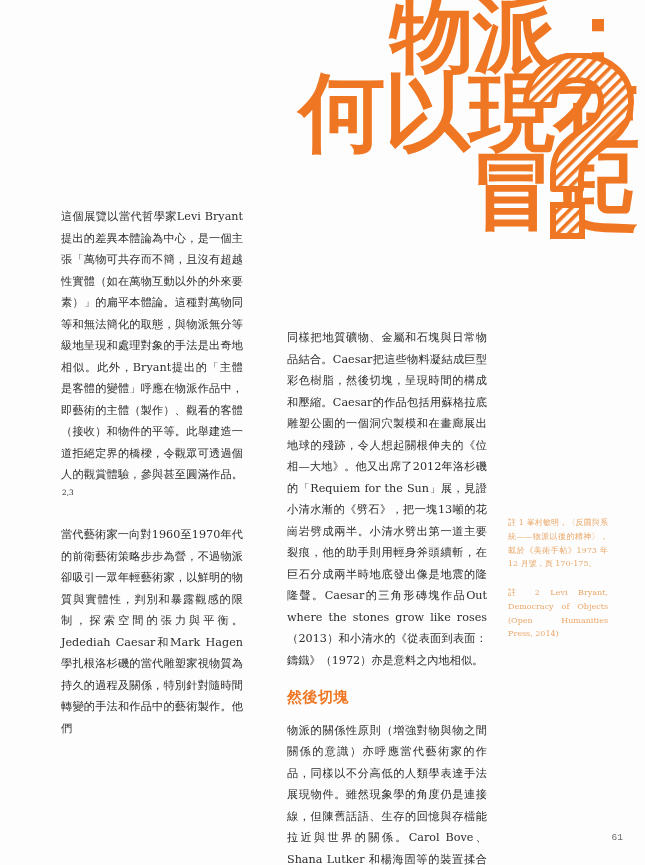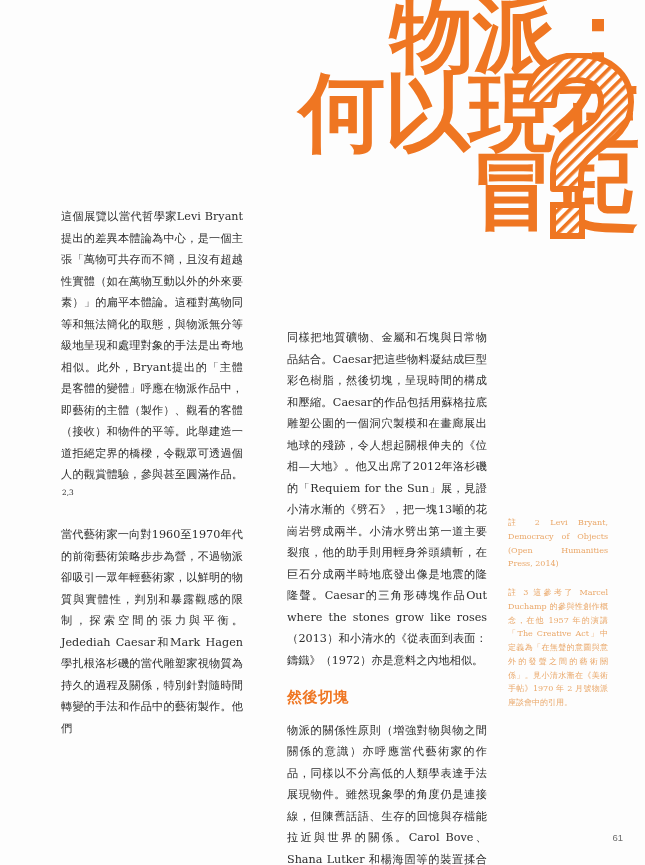--- a/index.html
+++ b/index.html
@@ -105,21 +105,21 @@
   }
   .notes .note{margin:0 0 15px 0;}
   .notes .note:last-child{margin-bottom:0;}
 
   
   .page-num{
     position:absolute;
     right:22px;bottom:22px;
     font-size:9.5px;
     color:#6d6d6d;
-    font-family:Liberation Sans, sans-serif;
+    font-family:Liberation Mono, monospace;
     z-index:5;
   }
 </style>
 </head>
 <body>
 
 <div class="page">
 
 
   <div class="title-block">
@@ -149,19 +149,19 @@
     <p>當代藝術家一向對1960至1970年代的前衛藝術策略步步為營，不過物派卻吸引一眾年輕藝術家，以鮮明的物質與實體性，判別和暴露觀感的限制，探索空間的張力與平衡。Jedediah Caesar和Mark Hagen學扎根洛杉磯的當代雕塑家視物質為持久的過程及關係，特別針對隨時間轉變的手法和作品中的藝術製作。他們</p>
   </div>
 
   <div class="col col-mid">
     <p>同樣把地質礦物、金屬和石塊與日常物品結合。Caesar把這些物料凝結成巨型彩色樹脂，然後切塊，呈現時間的構成和壓縮。Caesar的作品包括用蘇格拉底雕塑公園的一個洞穴製模和在畫廊展出地球的殘跡，令人想起關根伸夫的《位相—大地》。他又出席了2012年洛杉磯的「Requiem for the Sun」展，見證小清水漸的《劈石》，把一塊13噸的花崗岩劈成兩半。小清水劈出第一道主要裂痕，他的助手則用輕身斧頭續斬，在巨石分成兩半時地底發出像是地震的隆隆聲。Caesar的三角形磚塊作品Out where the stones grow like roses（2013）和小清水的《從表面到表面：鑄鐵》（1972）亦是意料之內地相似。</p>
     <div class="sub-head">然後切塊</div>
     <p>物派的關係性原則（增強對物與物之間關係的意識）亦呼應當代藝術家的作品，同樣以不分高低的人類學表達手法展現物件。雖然現象學的角度仍是連接線，但陳舊話語、生存的回憶與存檔能拉近與世界的關係。Carol Bove、Shana Lutker 和楊海固等的裝置揉合各樣喪失關聯意義的物品（不論是尋獲或製造），重回過去探索包豪斯（楊海固）、超</p>
   </div>
 
   <div class="notes">
+    <div class="note">註 1 峯村敏明，〈反圖與系統——物派以後的精神〉，載於《美術手帖》1973 年 12 月號，頁 170-175。</div>
     <div class="note">註 2 Levi Bryant, Democracy of Objects (Open Humanities Press, 2014)</div>
-    <div class="note">註 3 這參考了 Marcel Duchamp 的參與性創作概念，在他 1957 年的演講「The Creative Act」中定義為「在無聲的意圖與意外的發聲之間的藝術關係」。見小清水漸在《美術手帖》1970 年 2 月號物派座談會中的引用。</div>
   </div>
 
   <div class="page-num">61</div>
 
 </div>
 
 </body></html>

